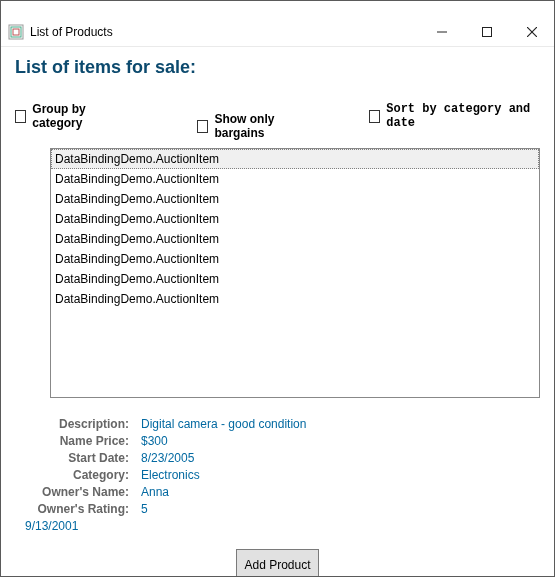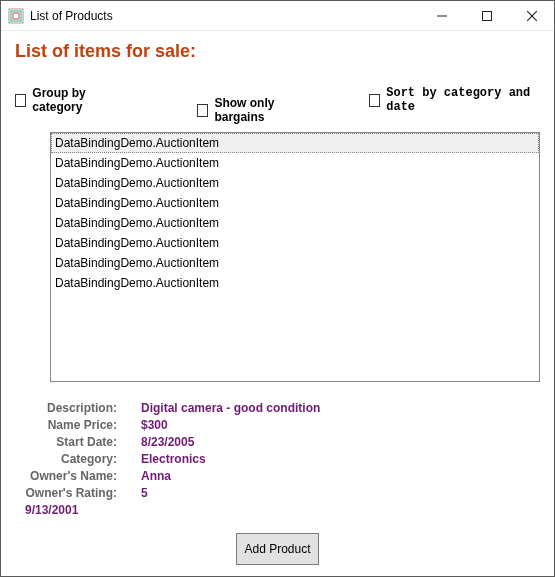--- a/index.html
+++ b/index.html
@@ -14,20 +14,21 @@
     position: relative;
     color: #000;
   }
   
   .titlebar {
     height: 30px;
     display: flex;
     align-items: center;
     background: #fff;
     border-bottom: 1px solid #eaeaea;
+    margin-top: 16px;
   }
   .app-icon {
     width: 16px; height: 16px;
     margin-left: 7px;
     display: inline-block;
   }
   .app-icon svg { width:16px; height:16px; display:block; }
   .title-text {
     margin-left: 6px;
     font-size: 12px;
@@ -47,21 +48,21 @@
     color: #222;
   }
   .win-btn svg { width:10px; height:10px; stroke:#222; stroke-width:1; fill:none; }
   .win-btn.close svg { stroke-width:1.15; }
 
   
   .content {
     padding: 10px 14px 6px 14px;
   }
   .heading {
-    color: #c2410c;
+    color: #0c4a6e;
     font-size: 18px;
     font-weight: bold;
     margin: 0 0 14px 0;
   }
   .filters {
     display: flex;
     margin-bottom: 8px;
     gap: 0;
   }
   .filter {
@@ -104,25 +105,24 @@
   }
   .drow {
     display:flex;
     line-height: 17px;
   }
   .dlabel {
     width: 116px;
     text-align: right;
     font-weight: bold;
     color: #666;
-    padding-right: 24px;
+    padding-right: 12px;
   }
   .dvalue {
-    color: #701a75;
-    font-weight: bold;
+    color: #0369a1;
   }
 
   .add-row {
     display:flex;
     justify-content:center;
     margin-top: 14px;
   }
   .add-btn {
     font-family: inherit;
     font-size: 12px;

